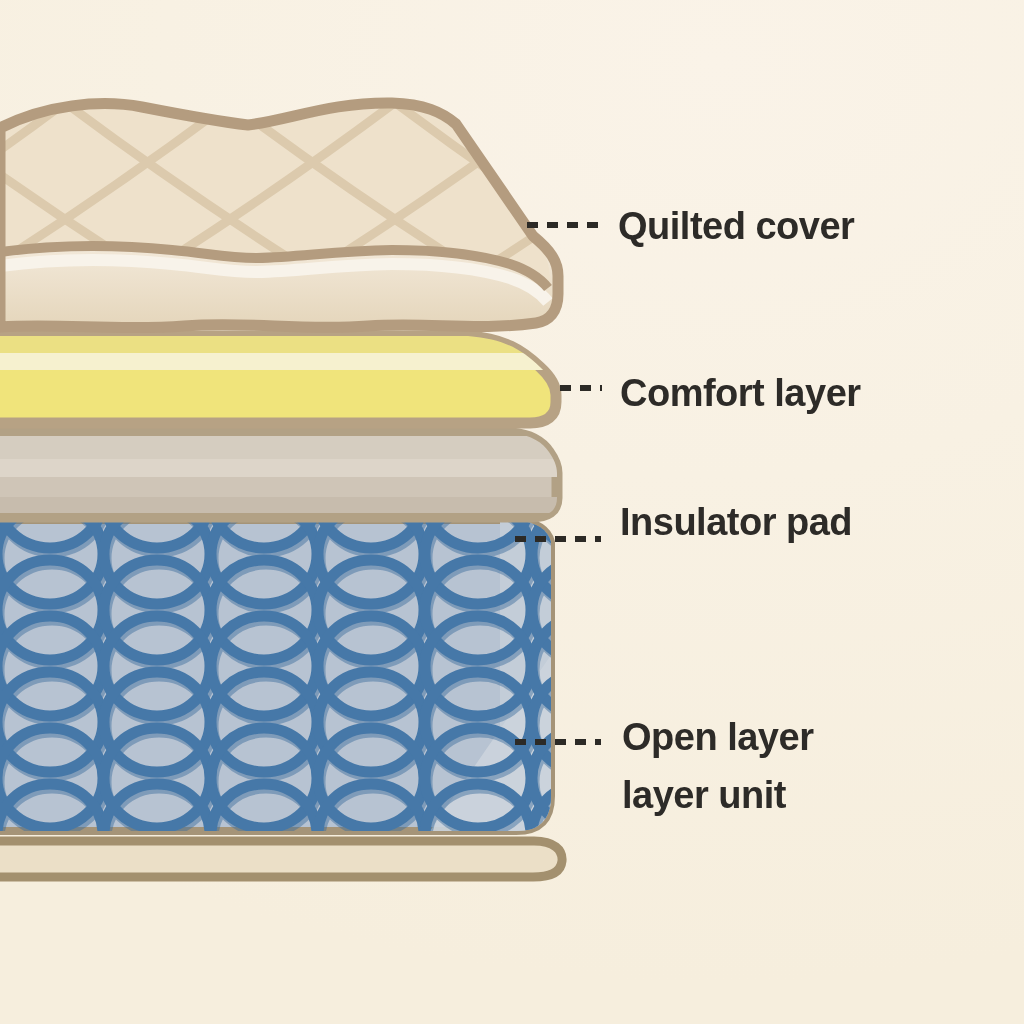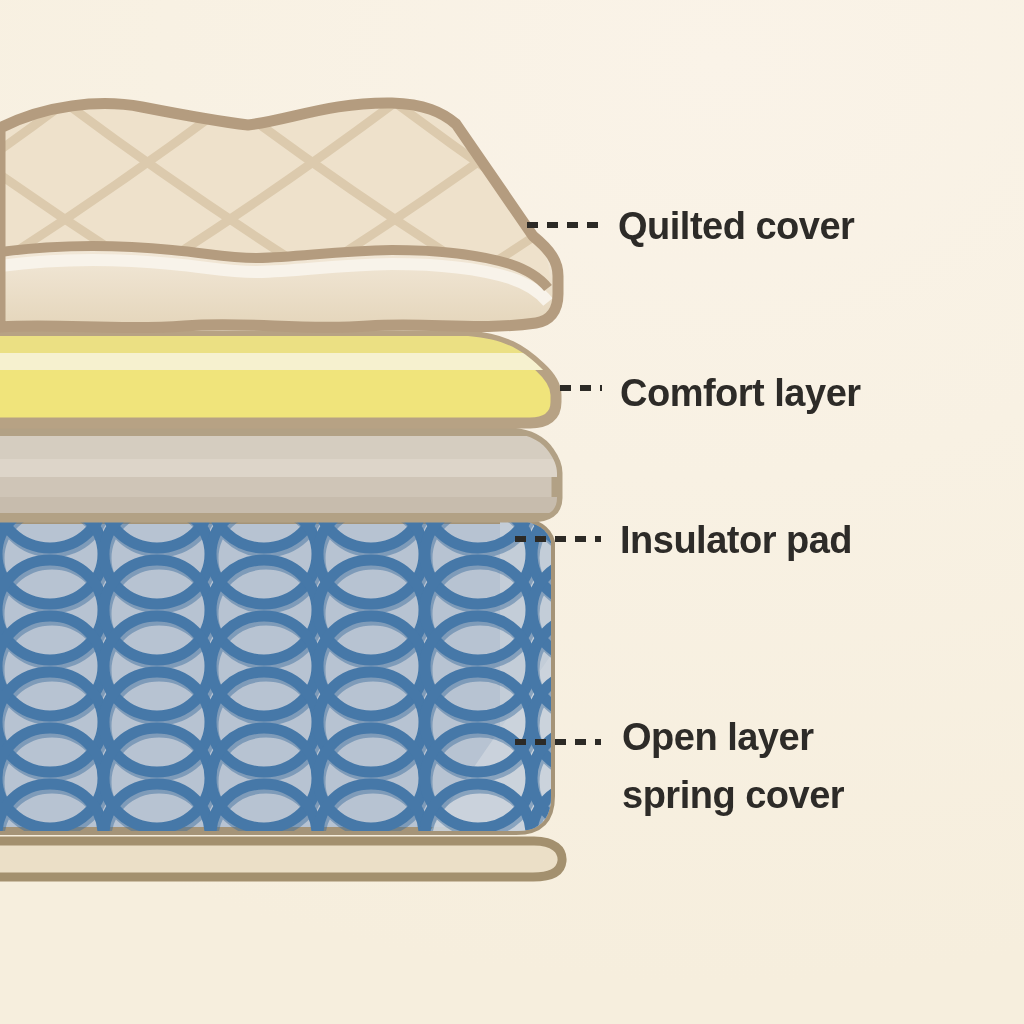--- a/index.html
+++ b/index.html
@@ -198,20 +198,20 @@
 
   <div class="leader" style="left:527px;top:222px;width:74px;"></div>
   <div class="leader" style="left:560px;top:385px;width:42px;"></div>
   <div class="leader" style="left:515px;top:536px;width:86px;"></div>
   <div class="leader" style="left:515px;top:739px;width:86px;"></div>
 
   <div class="layer-label" style="left:618px;top:197px;">Quilted cover</div>
 
   <div class="layer-label" style="left:620px;top:364px;">Comfort layer</div>
 
-  <div class="layer-label" style="left:620px;top:511px;">Insulator pad</div>
+  <div class="layer-label" style="left:620px;top:493px;">Insulator pad</div>
 
   <div class="layer-label" style="left:622px;top:708px;">
     <span style="display:block;">Open layer</span>
-    <span style="display:block;">spring cover</span>
+    <span style="display:block;">layer unit</span>
   </div>
 
 </div>
 
 </body></html>

